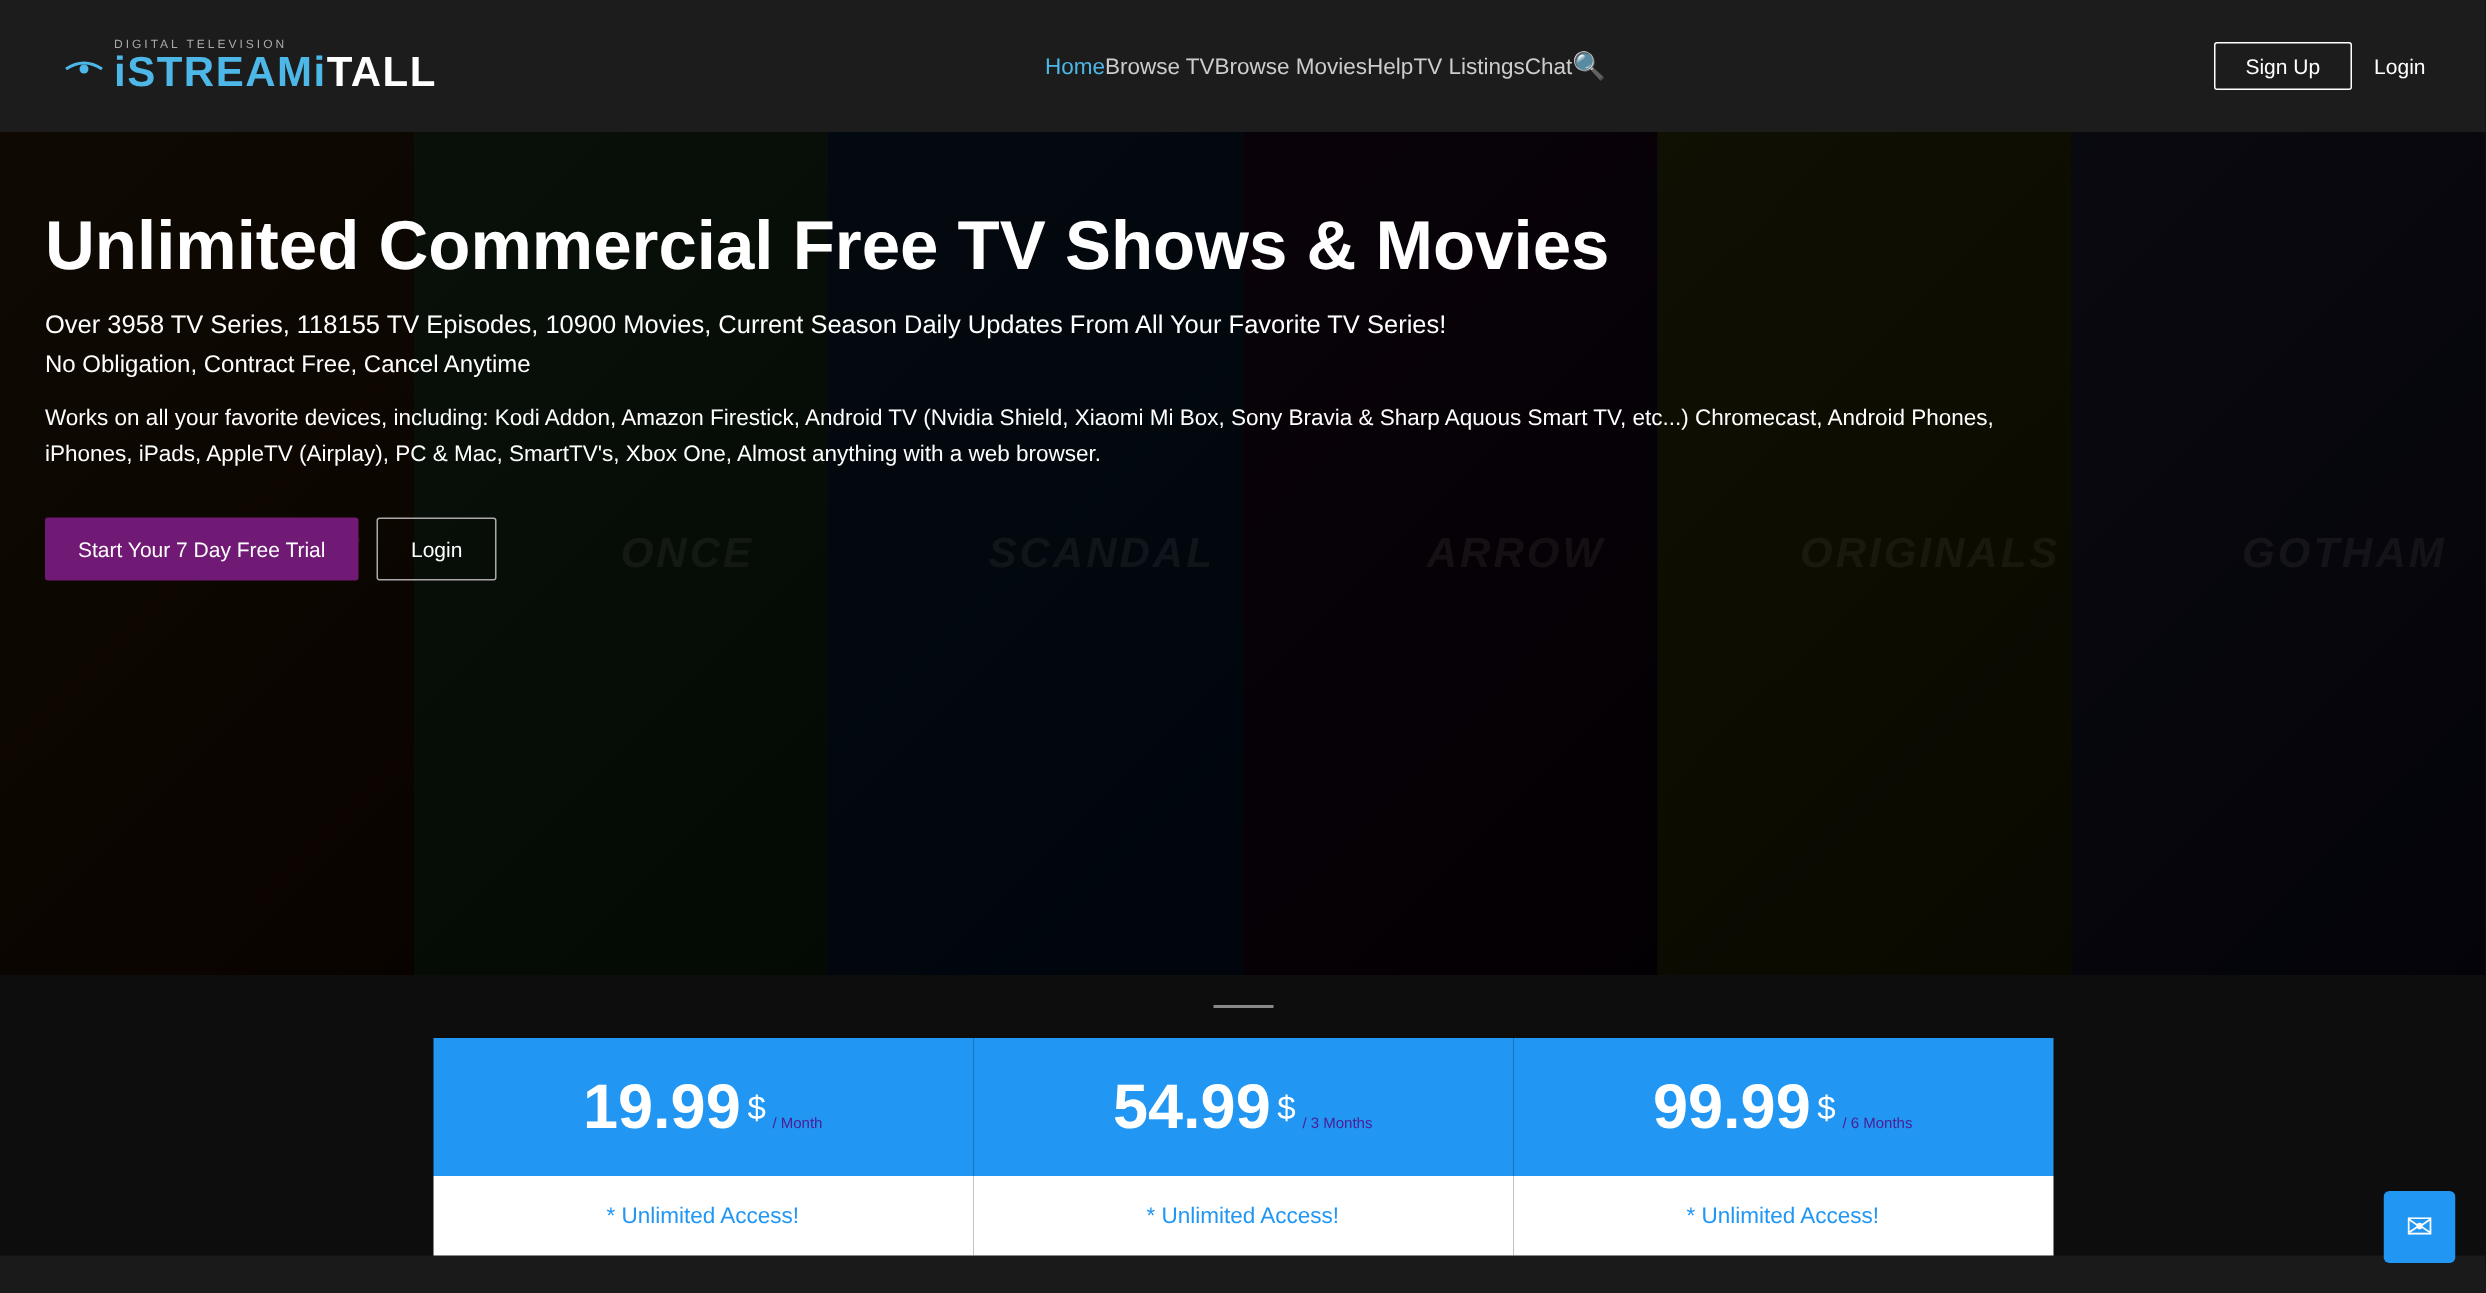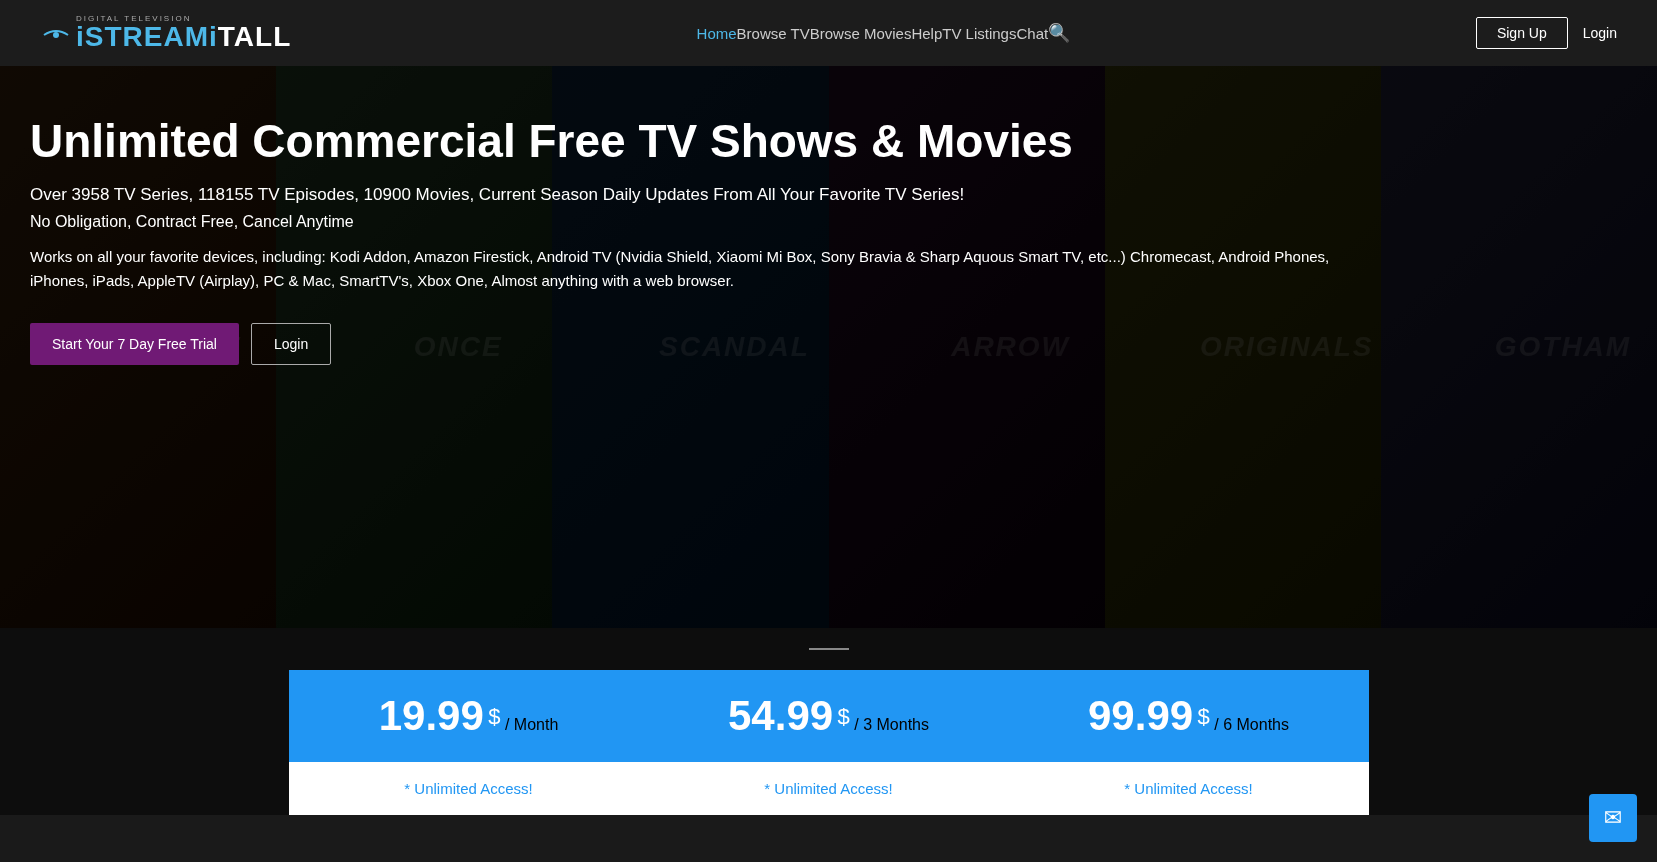--- a/index.html
+++ b/index.html
@@ -5,21 +5,21 @@
     * { margin: 0; padding: 0; box-sizing: border-box; }
     body { font-family: Arial, sans-serif; background: #1a1a1a; color: #fff; width: 1657px; overflow-x: hidden; }
 
     
     .navbar {
       background: #1c1c1c;
       display: flex;
       align-items: center;
       justify-content: space-between;
       padding: 0 40px;
-      height: 66px;
+      height: 88px;
       position: relative;
       z-index: 100;
     }
     .nav-links {
       display: flex;
       align-items: center;
     }
     .nav-links a {
       color: #ccc;
       text-decoration: none;
@@ -202,22 +202,22 @@
       font-size: 42px;
       font-weight: bold;
       color: #fff;
     }
     .pricing-card-header .price-currency {
       font-size: 22px;
       color: #fff;
       vertical-align: super;
     }
     .pricing-card-header .price-period {
-      font-size: 16px;
-      color: #000000;
+      font-size: 10px;
+      color: #4c1d95;
     }
     .pricing-card-body {
       background: #ffffff;
       padding: 18px 20px;
       text-align: center;
     }
     .pricing-card-body .unlimited {
       color: #2196f3;
       font-size: 15px;
     }

